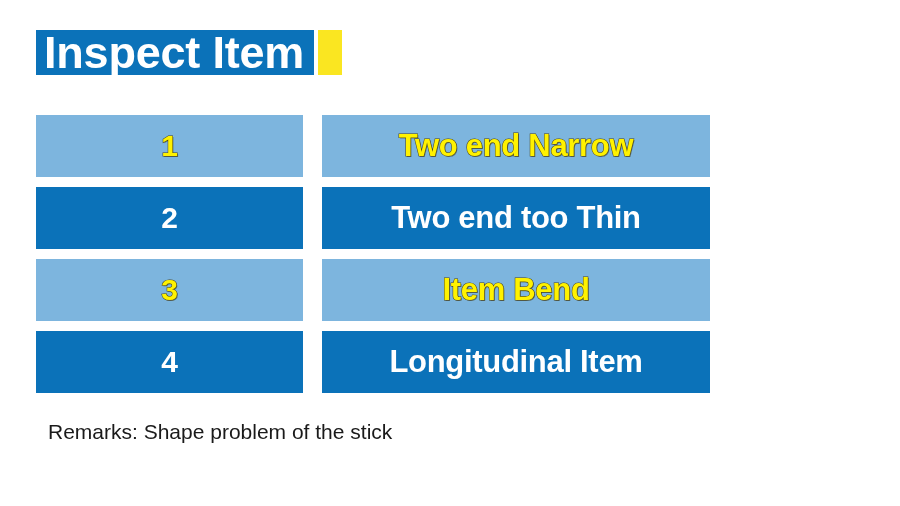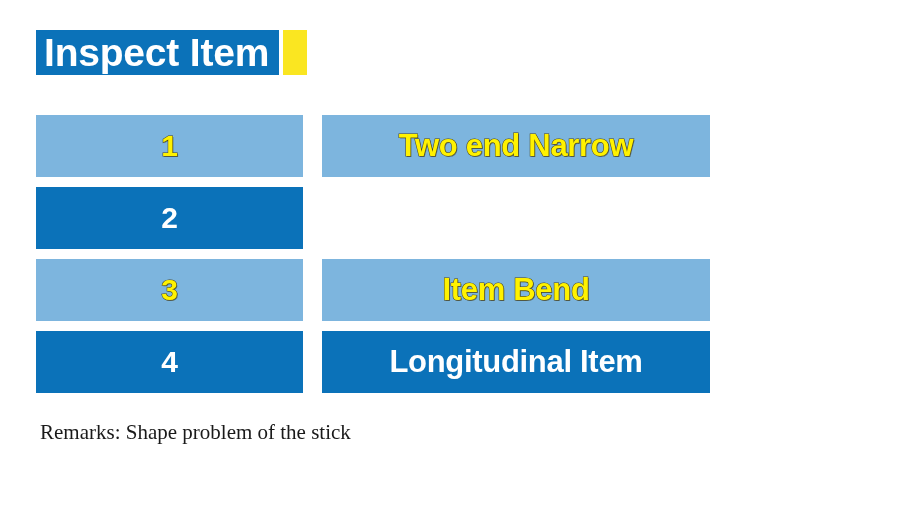--- a/index.html
+++ b/index.html
@@ -25,21 +25,21 @@
     position: absolute;
     left: 36px;
     top: 30px;
     display: flex;
     align-items: stretch;
     height: 45px;
   }
   #title-box {
     background: #0B72B9;
     color: #ffffff;
-    font-size: 39px;
+    font-size: 45px;
     font-weight: bold;
     line-height: 45px;
     padding: 0 10px 0 8px;
     letter-spacing: -0.2px;
     white-space: nowrap;
   }
   #title-accent {
     width: 24px;
     margin-left: 4px;
     background: #FAE621;
@@ -86,23 +86,23 @@
     text-shadow: 1px 1px 0 rgba(70,60,20,0.55);
   }
 
   
   .row.dark .cell { background: #0B72B9; }
   .row.dark .cell span { color: #ffffff; }
 
   
   #remarks {
     position: absolute;
-    left: 40px;
+    left: 48px;
     top: 420px;
-    font-family: Liberation Serif, serif;
+    font-family: Liberation Sans, sans-serif;
     font-size: 21px;
     color: #1a1a1a;
     white-space: nowrap;
   }
 </style>
 </head>
 <body>
 
 <div id="slide">
 
@@ -119,20 +119,23 @@
       </div>
       <div class="cell cell-label">
         <span>Two end Narrow</span>
       </div>
     </div>
 
     <div class="row dark">
       <div class="cell cell-num">
         <span>2</span>
       </div>
+      <div class="cell cell-label">
+        <span>Two end too Thin</span>
+      </div>
     </div>
 
     <div class="row light">
       <div class="cell cell-num">
         <span>3</span>
       </div>
       <div class="cell cell-label">
         <span>Item Bend</span>
       </div>
     </div>

